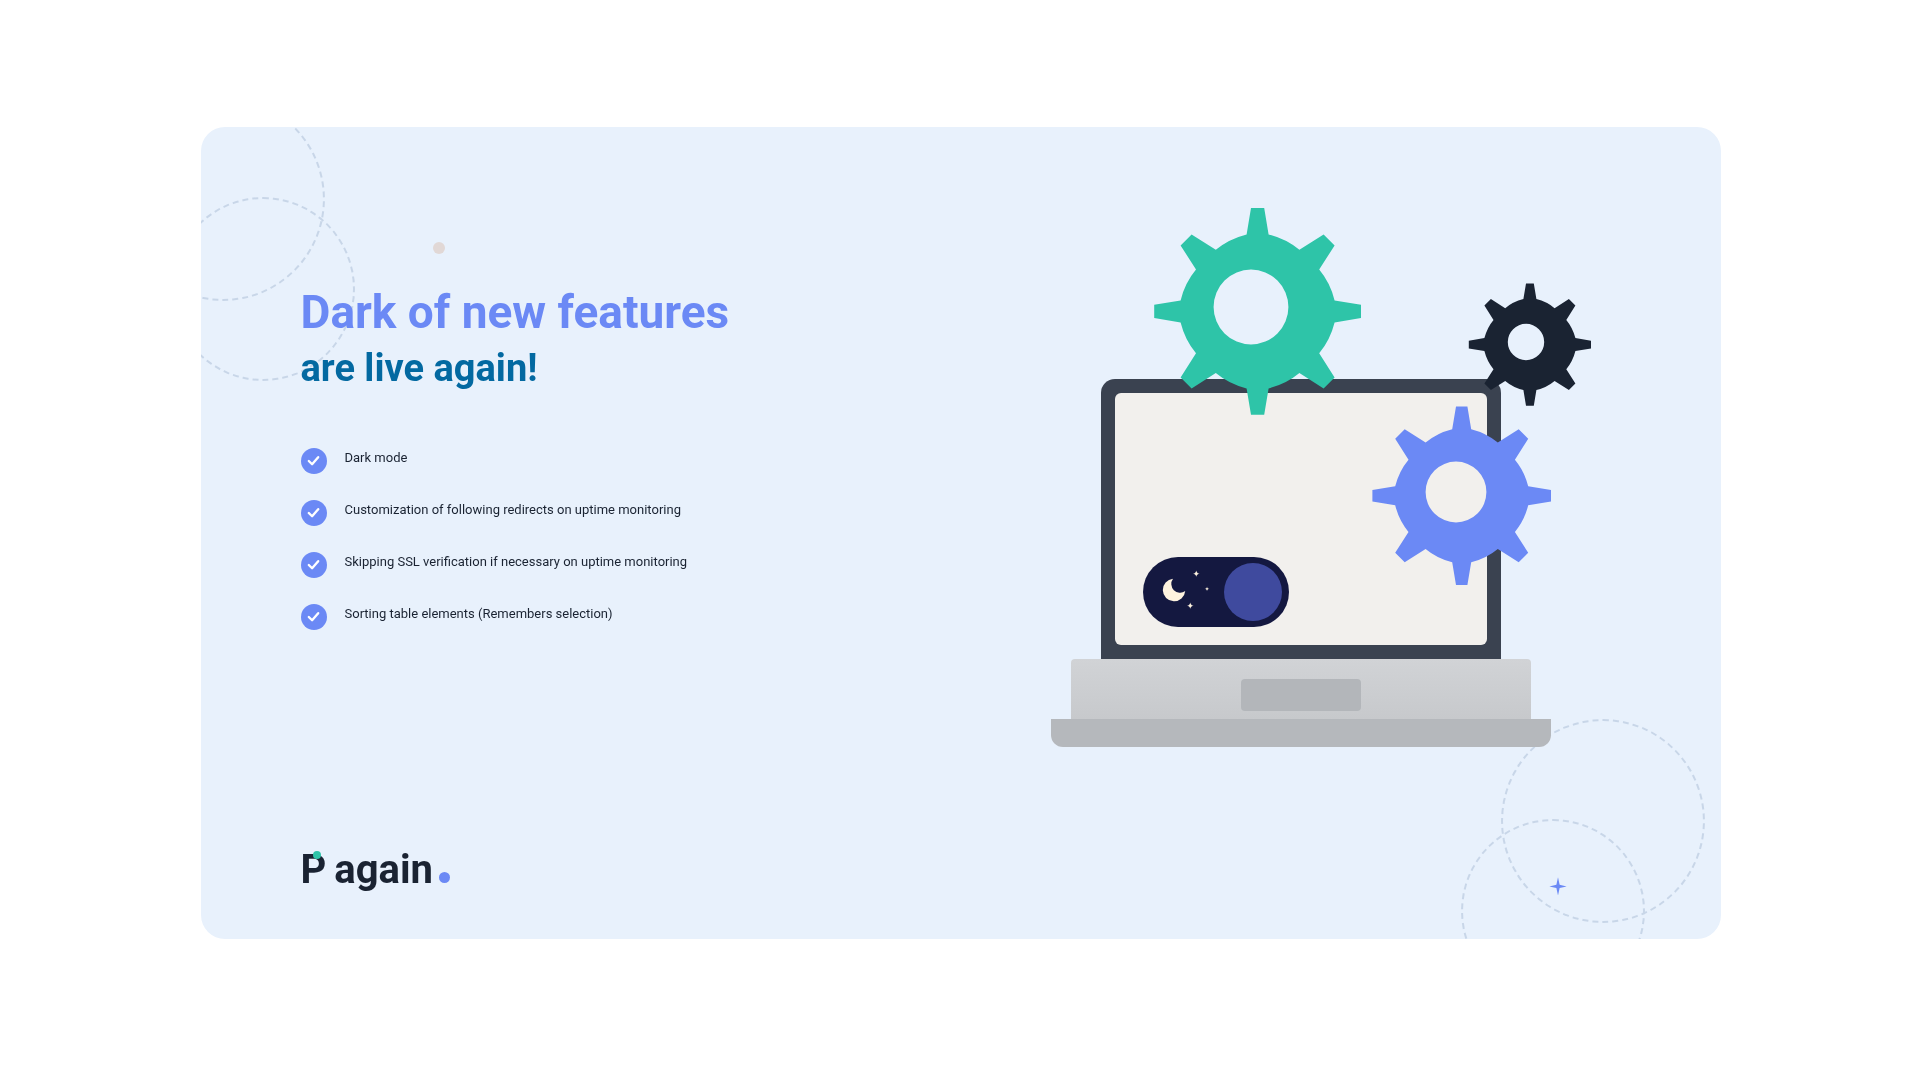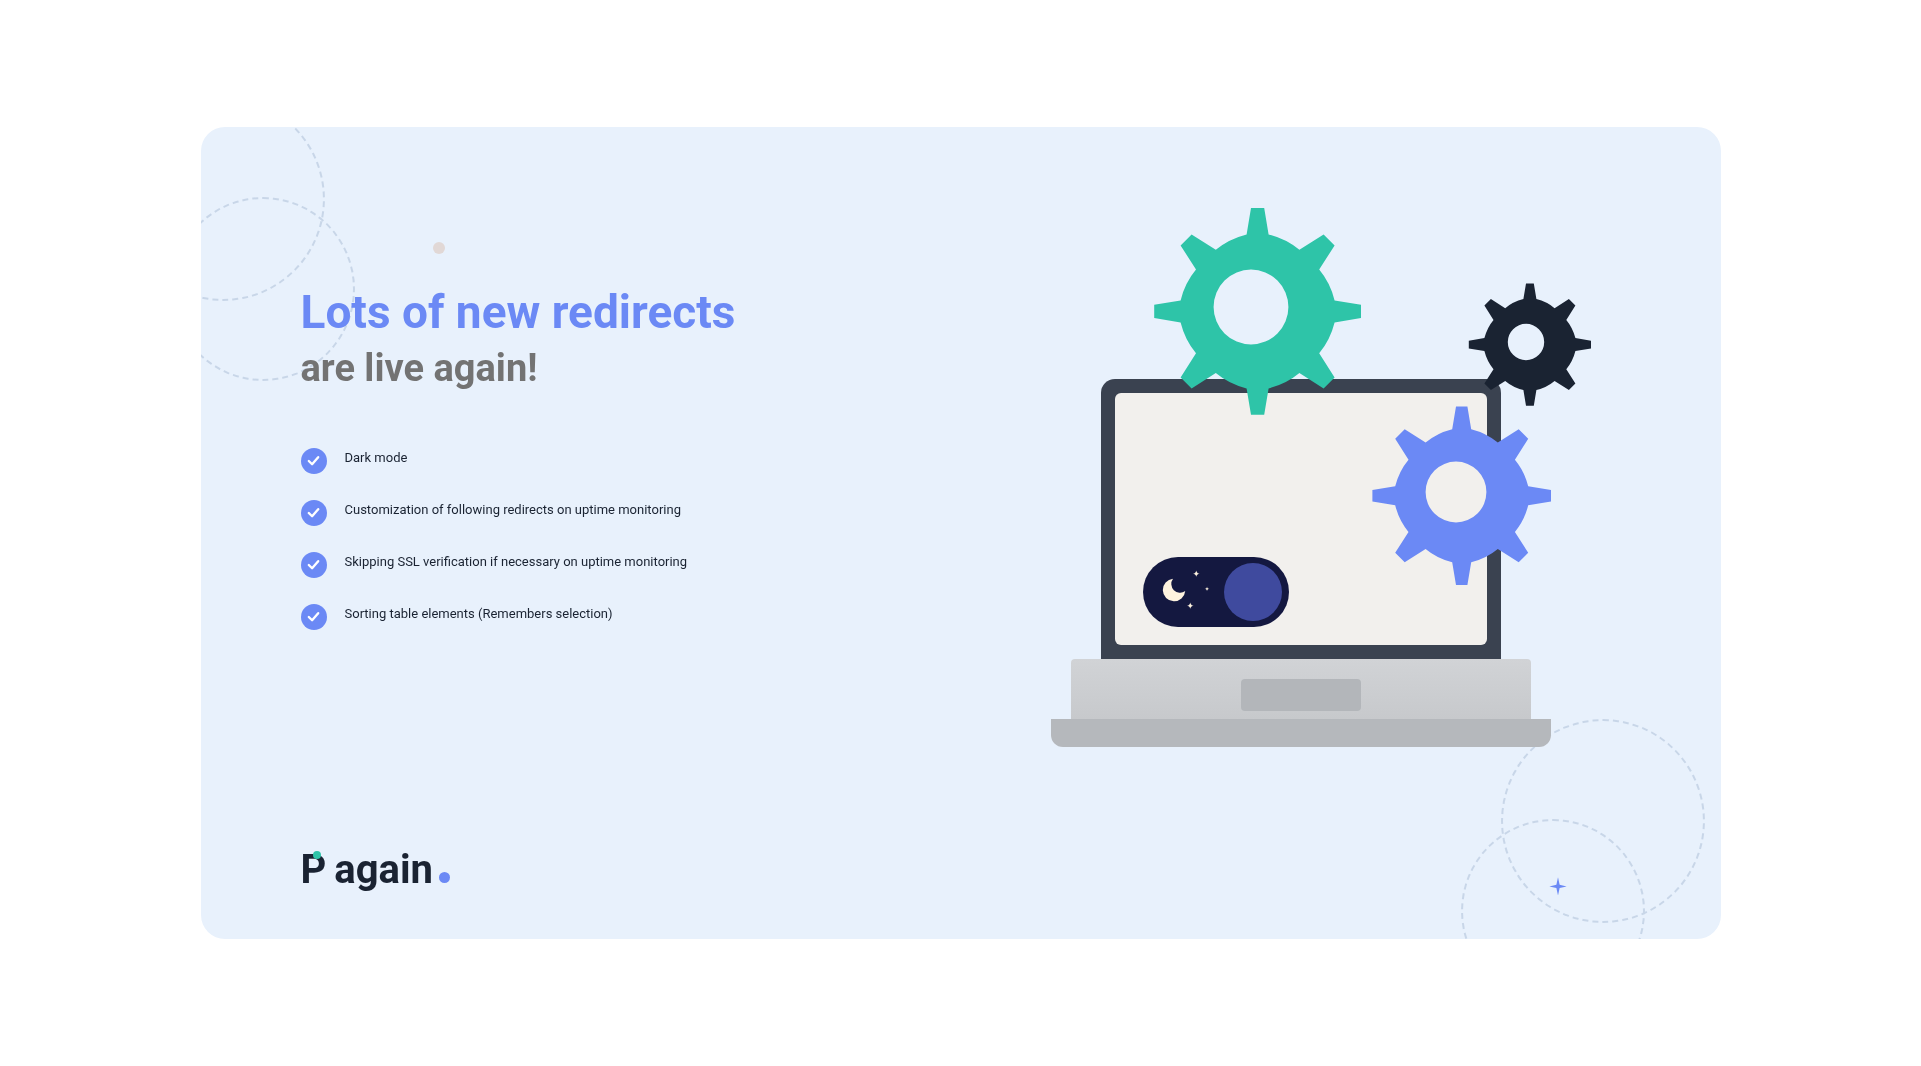--- a/index.html
+++ b/index.html
@@ -86,21 +86,21 @@
 .title-blue {
   font-size: 46px;
   font-weight: 700;
   color: #6b89f5;
   line-height: 1.2;
   margin-bottom: 6px;
 }
 .title-dark {
   font-size: 38px;
   font-weight: 700;
-  color: #737373;
+  color: #0369a1;
   line-height: 1.2;
 }
 .features {
   margin-top: 56px;
   display: flex;
   flex-direction: column;
   gap: 26px;
 }
 .feature {
   display: flex;
@@ -256,21 +256,21 @@
   <div class="decoration-circles-tl"></div>
   <div class="decoration-circles-br"></div>
   <div class="dot-small"></div>
   <div class="sparkle">
     <svg viewBox="0 0 24 24" fill="currentColor">
         <path d="M12 2 L13.5 9 L20 10.5 L13.5 12 L12 19 L10.5 12 L4 10.5 L10.5 9 Z"></path>
       </svg>
   </div>
 
   <div class="content">
-    <div class="title-blue">Lots of new redirects</div>
+    <div class="title-blue">Dark of new features</div>
     <div class="title-dark">are live again!</div>
 
     <div class="features">
       <div class="feature">
         <div class="check-icon">
           <svg viewBox="0 0 16 16" fill="none" stroke="#fff" stroke-width="2.5" stroke-linecap="round" stroke-linejoin="round">
               <path d="M3 8.5 L6.5 12 L13 4.5"></path>
             </svg>
         </div>
         <div class="feature-text">Dark mode</div>

